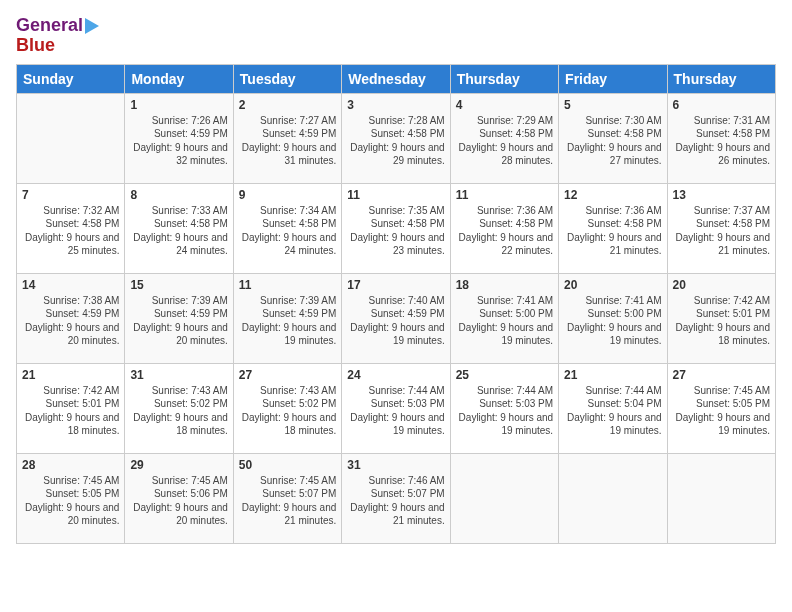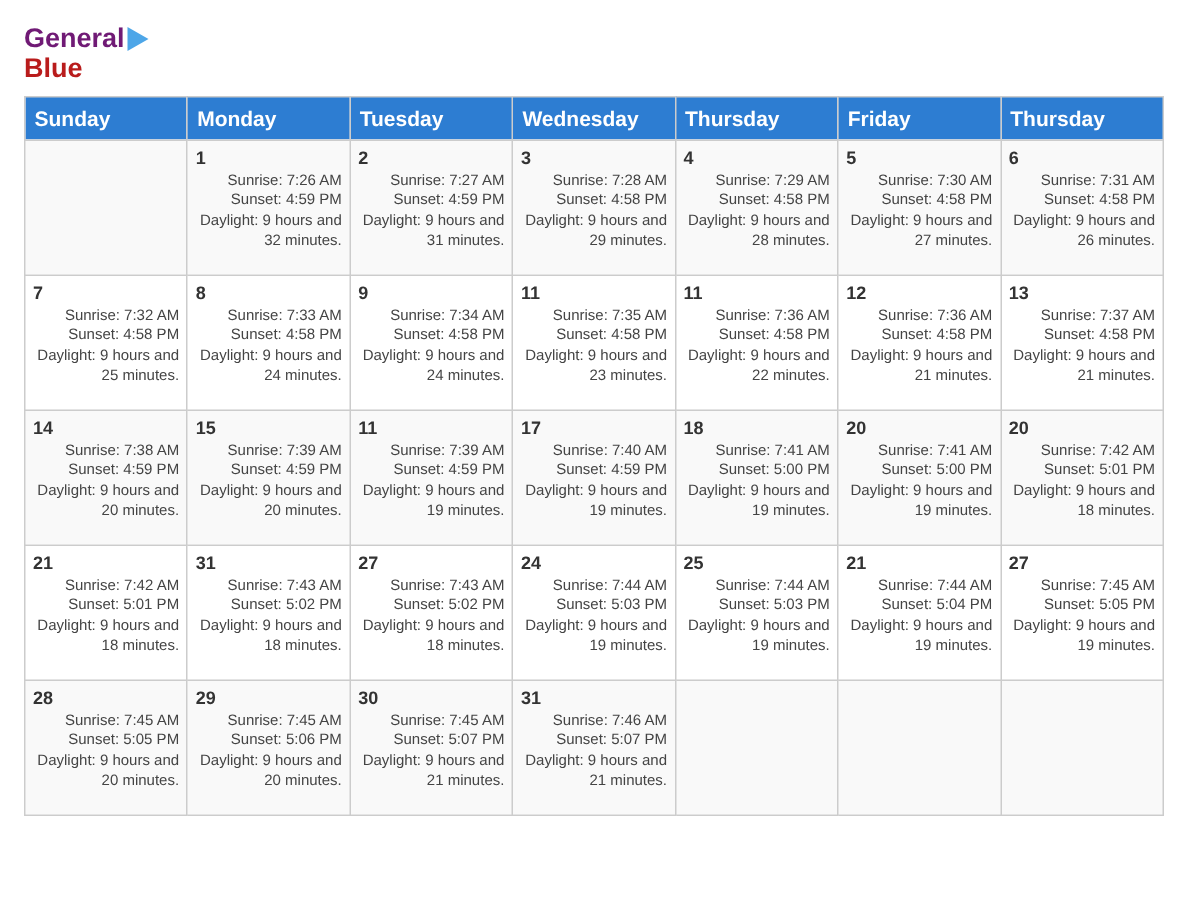--- a/index.html
+++ b/index.html
@@ -247,21 +247,21 @@
       <tr>
         <td>
           <span class="day-number">28</span>
           <div class="cell-content">Sunrise: 7:45 AM<br>Sunset: 5:05 PM<br>Daylight: 9 hours and 20 minutes.</div>
         </td>
         <td>
           <span class="day-number">29</span>
           <div class="cell-content">Sunrise: 7:45 AM<br>Sunset: 5:06 PM<br>Daylight: 9 hours and 20 minutes.</div>
         </td>
         <td>
-          <span class="day-number">30</span>
+          <span class="day-number">50</span>
           <div class="cell-content">Sunrise: 7:45 AM<br>Sunset: 5:07 PM<br>Daylight: 9 hours and 21 minutes.</div>
         </td>
         <td>
           <span class="day-number">31</span>
           <div class="cell-content">Sunrise: 7:46 AM<br>Sunset: 5:07 PM<br>Daylight: 9 hours and 21 minutes.</div>
         </td>
         <td class="empty"></td>
         <td class="empty"></td>
         <td class="empty"></td>
       </tr>

